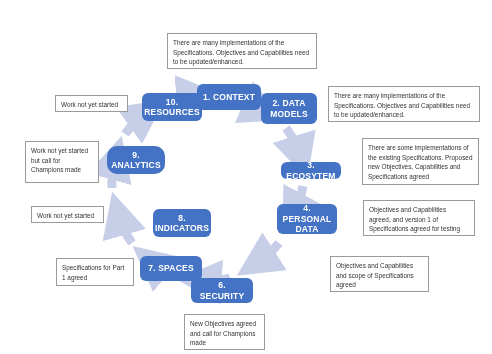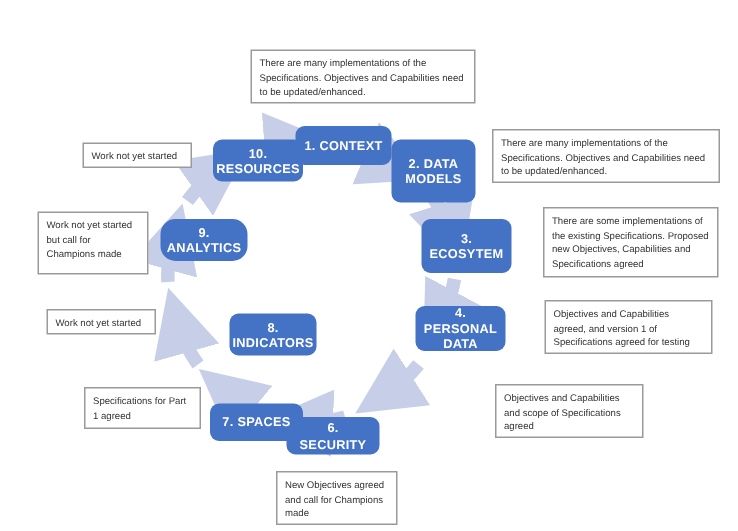--- a/index.html
+++ b/index.html
@@ -77,38 +77,38 @@
       <path d="M 112 188 A 87 87 0 0 1 115 160" marker-end="url(#ah)"></path>
       <path d="M 125 134 A 87 87 0 0 1 145 114" marker-end="url(#ah)"></path>
       <path d="M 170 102 A 87 87 0 0 1 196 96" marker-end="url(#ah)"></path>
     </g>
   </svg>
 
   <div class="node" style="left:197px; top:84px; width:64px; height:26px;">
     <span>1. CONTEXT</span>
   </div>
 
-  <div class="node" style="left:261px; top:93px; width:56px; height:42px;">
+  <div class="node" style="left:261px; top:93px; width:56px; height:31px;">
     <span>2. DATA MODELS</span>
   </div>
 
-  <div class="node" style="left:281px; top:146px; width:60px; height:36px;">
+  <div class="node" style="left:281px; top:162px; width:60px; height:17px;">
     <span>3. ECOSYTEM</span>
   </div>
 
   <div class="node" style="left:277px; top:204px; width:60px; height:30px;">
     <span>4. PERSONAL DATA</span>
   </div>
 
 
   <div class="node" style="left:191px; top:278px; width:62px; height:25px;">
     <span>6. SECURITY</span>
   </div>
 
-  <div class="node" style="left:140px; top:256px; width:62px; height:25px;margin-top:13px;">
+  <div class="node" style="left:140px; top:256px; width:62px; height:25px;">
     <span>7. SPACES</span>
   </div>
 
   <div class="node" style="left:108px; top:209px; width:58px; height:28px;margin-left:45px;">
     <span>8. INDICATORS</span>
   </div>
 
   <div class="node" style="left:107px; top:146px; width:58px; height:28px;border-radius:10px;">
     <span>9. ANALYTICS</span>
   </div>

